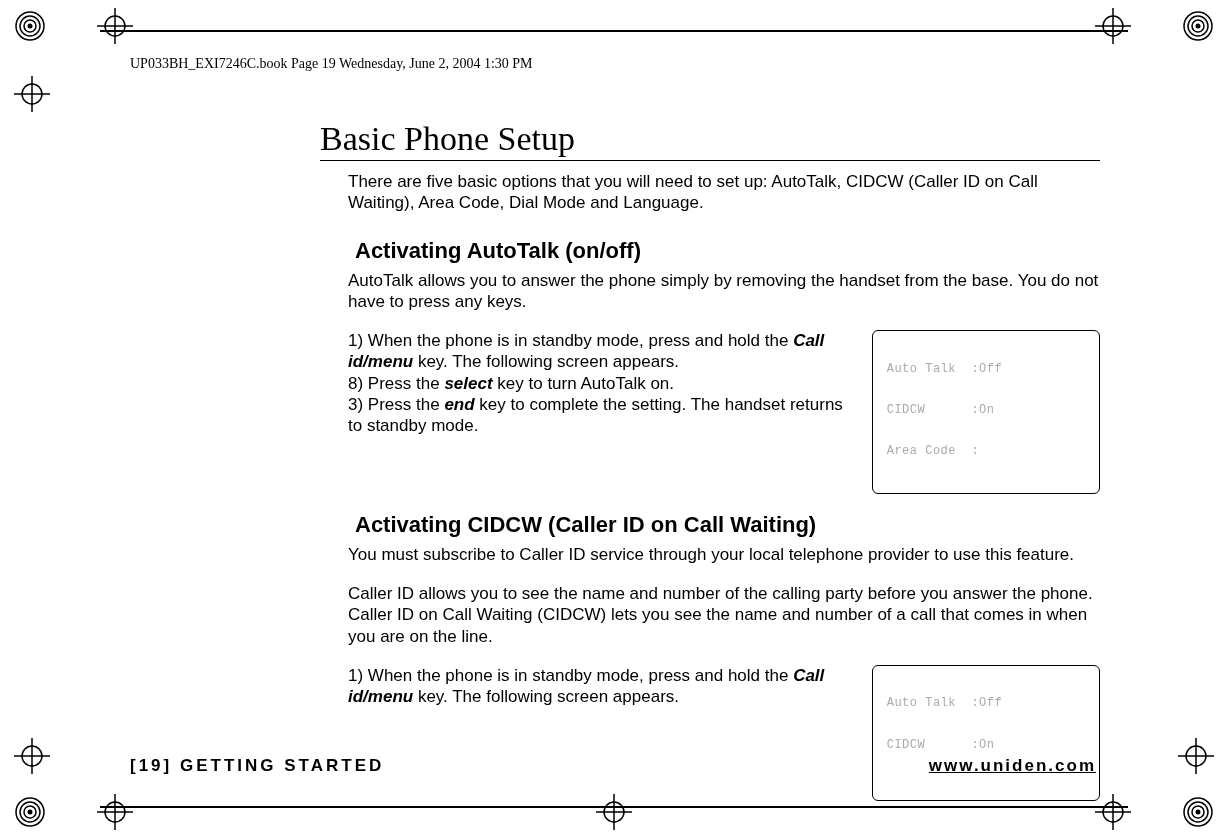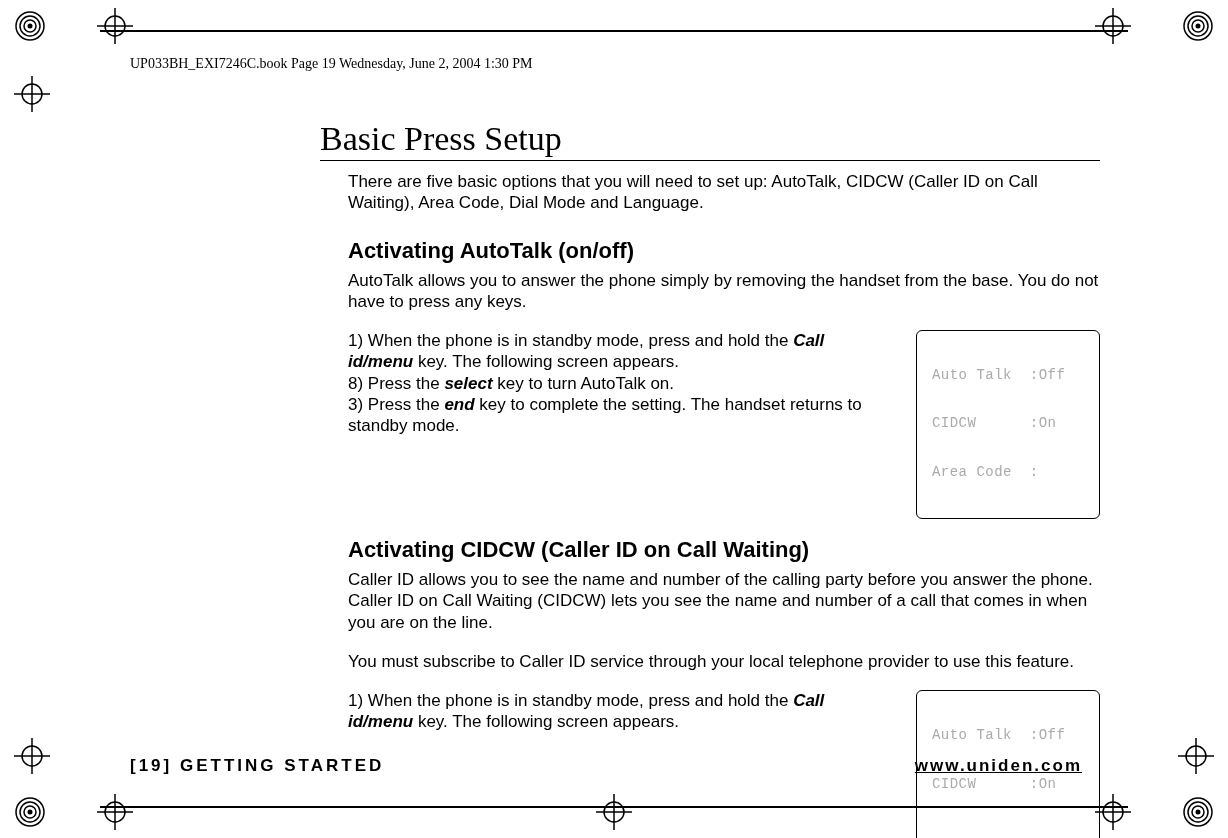--- a/index.html
+++ b/index.html
@@ -54,21 +54,21 @@
     padding-bottom: 2px;
     margin-bottom: 10px;
   }
   .intro {
     margin-left: 28px;
     font-size: 17px;
     line-height: 1.25;
     margin-bottom: 24px;
   }
   .section-title {
-    margin-left: 28px;
+    margin-left: 35px;
     font-size: 22px;
     font-weight: bold;
     margin-bottom: 6px;
   }
   .body-text {
     margin-left: 28px;
     font-size: 17px;
     line-height: 1.25;
     margin-bottom: 18px;
   }
@@ -77,40 +77,40 @@
     display: flex;
     align-items: flex-start;
     gap: 28px;
     font-size: 17px;
     line-height: 1.25;
     margin-bottom: 18px;
   }
   .figure-row .text-col { flex: 1 1 auto; }
   .lcd {
     flex: 0 0 auto;
-    width: 184px;
+    width: 228px;
     border: 1px solid #000;
     border-radius: 6px;
     padding: 4px 21px 6px 6px;
     font-family: "Courier New", monospace;
-    font-size: 14px;
+    font-size: 12px;
     line-height: 1.15;
     color: #aaa;
     white-space: pre;
     letter-spacing: 0.5px;
   }
   .lcd .row { display: block; }
 
   .bolditalic { font-weight: bold; font-style: italic; }
 
   .footer {
     position: absolute;
     bottom: 62px;
     left: 130px;
-    right: 146px;
+    right: 132px;
     display: flex;
     justify-content: space-between;
     font-size: 17px;
     font-weight: bold;
     letter-spacing: 3px;
   }
   .footer .right { letter-spacing: 2px; text-decoration: underline; }
 
 </style>
 </head>
@@ -205,21 +205,21 @@
   </div>
 <div class="cross" style="bottom:64px; right:14px;">
     <svg width="36" height="36">
       <circle cx="18" cy="18" r="10" fill="none" stroke="#000" stroke-width="1.5"></circle>
       <line x1="18" y1="0" x2="18" y2="36" stroke="#000" stroke-width="1.5"></line>
       <line x1="0" y1="18" x2="36" y2="18" stroke="#000" stroke-width="1.5"></line>
     </svg>
   </div>
 
 <div class="content">
-  <h1 class="title">Basic Press Setup</h1>
+  <h1 class="title">Basic Phone Setup</h1>
   <p class="intro">There are five basic options that you will need to set up: AutoTalk, CIDCW (Caller ID on Call Waiting), Area Code, Dial Mode and Language.</p>
 
   <h2 class="section-title">Activating AutoTalk (on/off)</h2>
   <p class="body-text">AutoTalk allows you to answer the phone simply by removing the handset from the base. You do not have to press any keys.</p>
 
   <div class="figure-row">
     <div class="text-col">
       <div class="step">
         <span>1) When the phone is in standby mode, press and hold the </span><span class="bolditalic">Call id/menu</span><span> key. The following screen appears.</span>
       </div>
@@ -231,22 +231,22 @@
       </div>
     </div>
     <div class="lcd">
       <span class="row"> Auto Talk  :Off</span>
       <span class="row"> CIDCW      :On</span>
       <span class="row"> Area Code  :</span>
     </div>
   </div>
 
   <h2 class="section-title">Activating CIDCW (Caller ID on Call Waiting)</h2>
+  <p class="body-text">You must subscribe to Caller ID service through your local telephone provider to use this feature.</p>
   <p class="body-text">Caller ID allows you to see the name and number of the calling party before you answer the phone. Caller ID on Call Waiting (CIDCW) lets you see the name and number of a call that comes in when you are on the line.</p>
-  <p class="body-text">You must subscribe to Caller ID service through your local telephone provider to use this feature.</p>
 
   <div class="figure-row">
     <div class="text-col">
       <div class="step">
         <span>1) When the phone is in standby mode, press and hold the </span><span class="bolditalic">Call id/menu</span><span> key. The following screen appears.</span>
       </div>
     </div>
     <div class="lcd">
       <span class="row"> Auto Talk  :Off</span>
       <span class="row"> CIDCW      :On</span>

